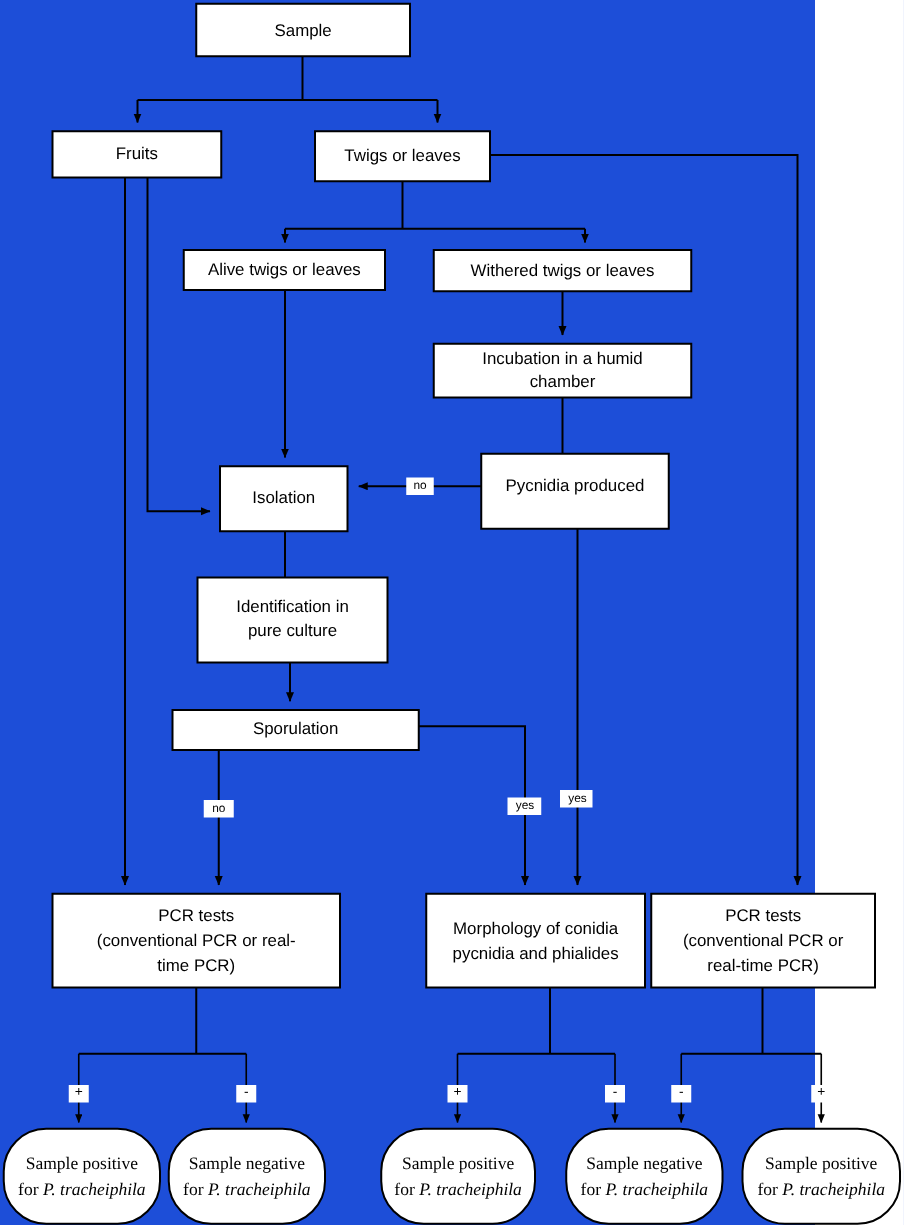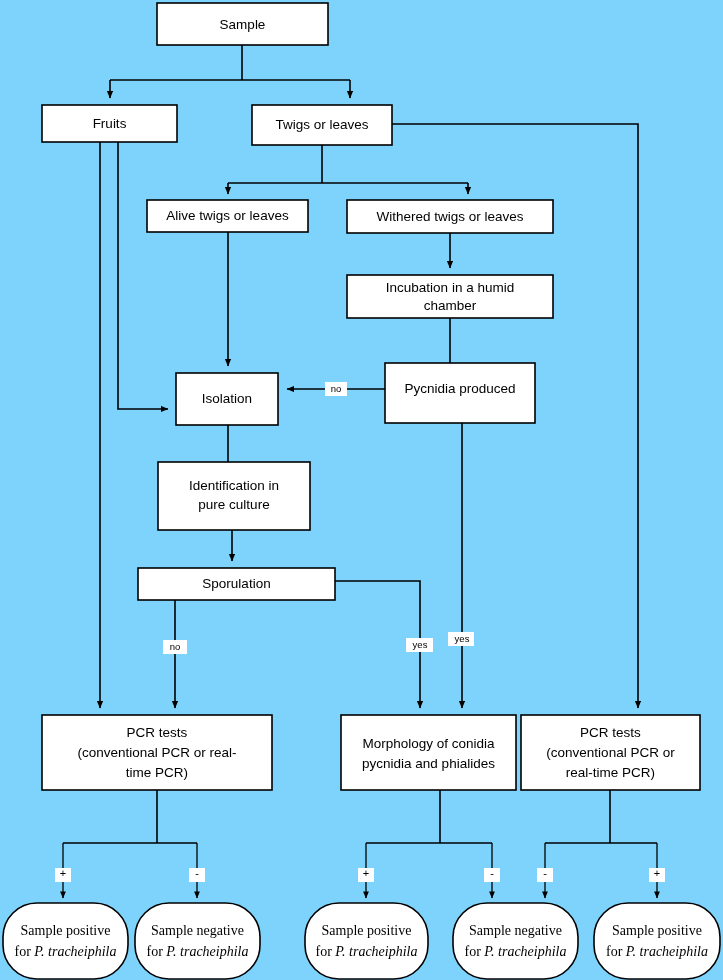--- a/index.html
+++ b/index.html
@@ -8,23 +8,23 @@
     background: #ffffff;
   }
   body {
     width: 723px;
     height: 980px;
     overflow: hidden;
     font-family: "Liberation Sans", sans-serif;
   }
   #flowchart-root {
     position: relative;
-    width: 723px;
+    width: 652px;
     height: 980px;
-    background: #7dd3fc;
+    background: #1d4ed8;
   }
   svg.chart-svg {
     display: block;
     width: 723px;
     height: 980px;
   }
   .node-box {
     fill: #ffffff;
     stroke: #000000;
     stroke-width: 1.6;

